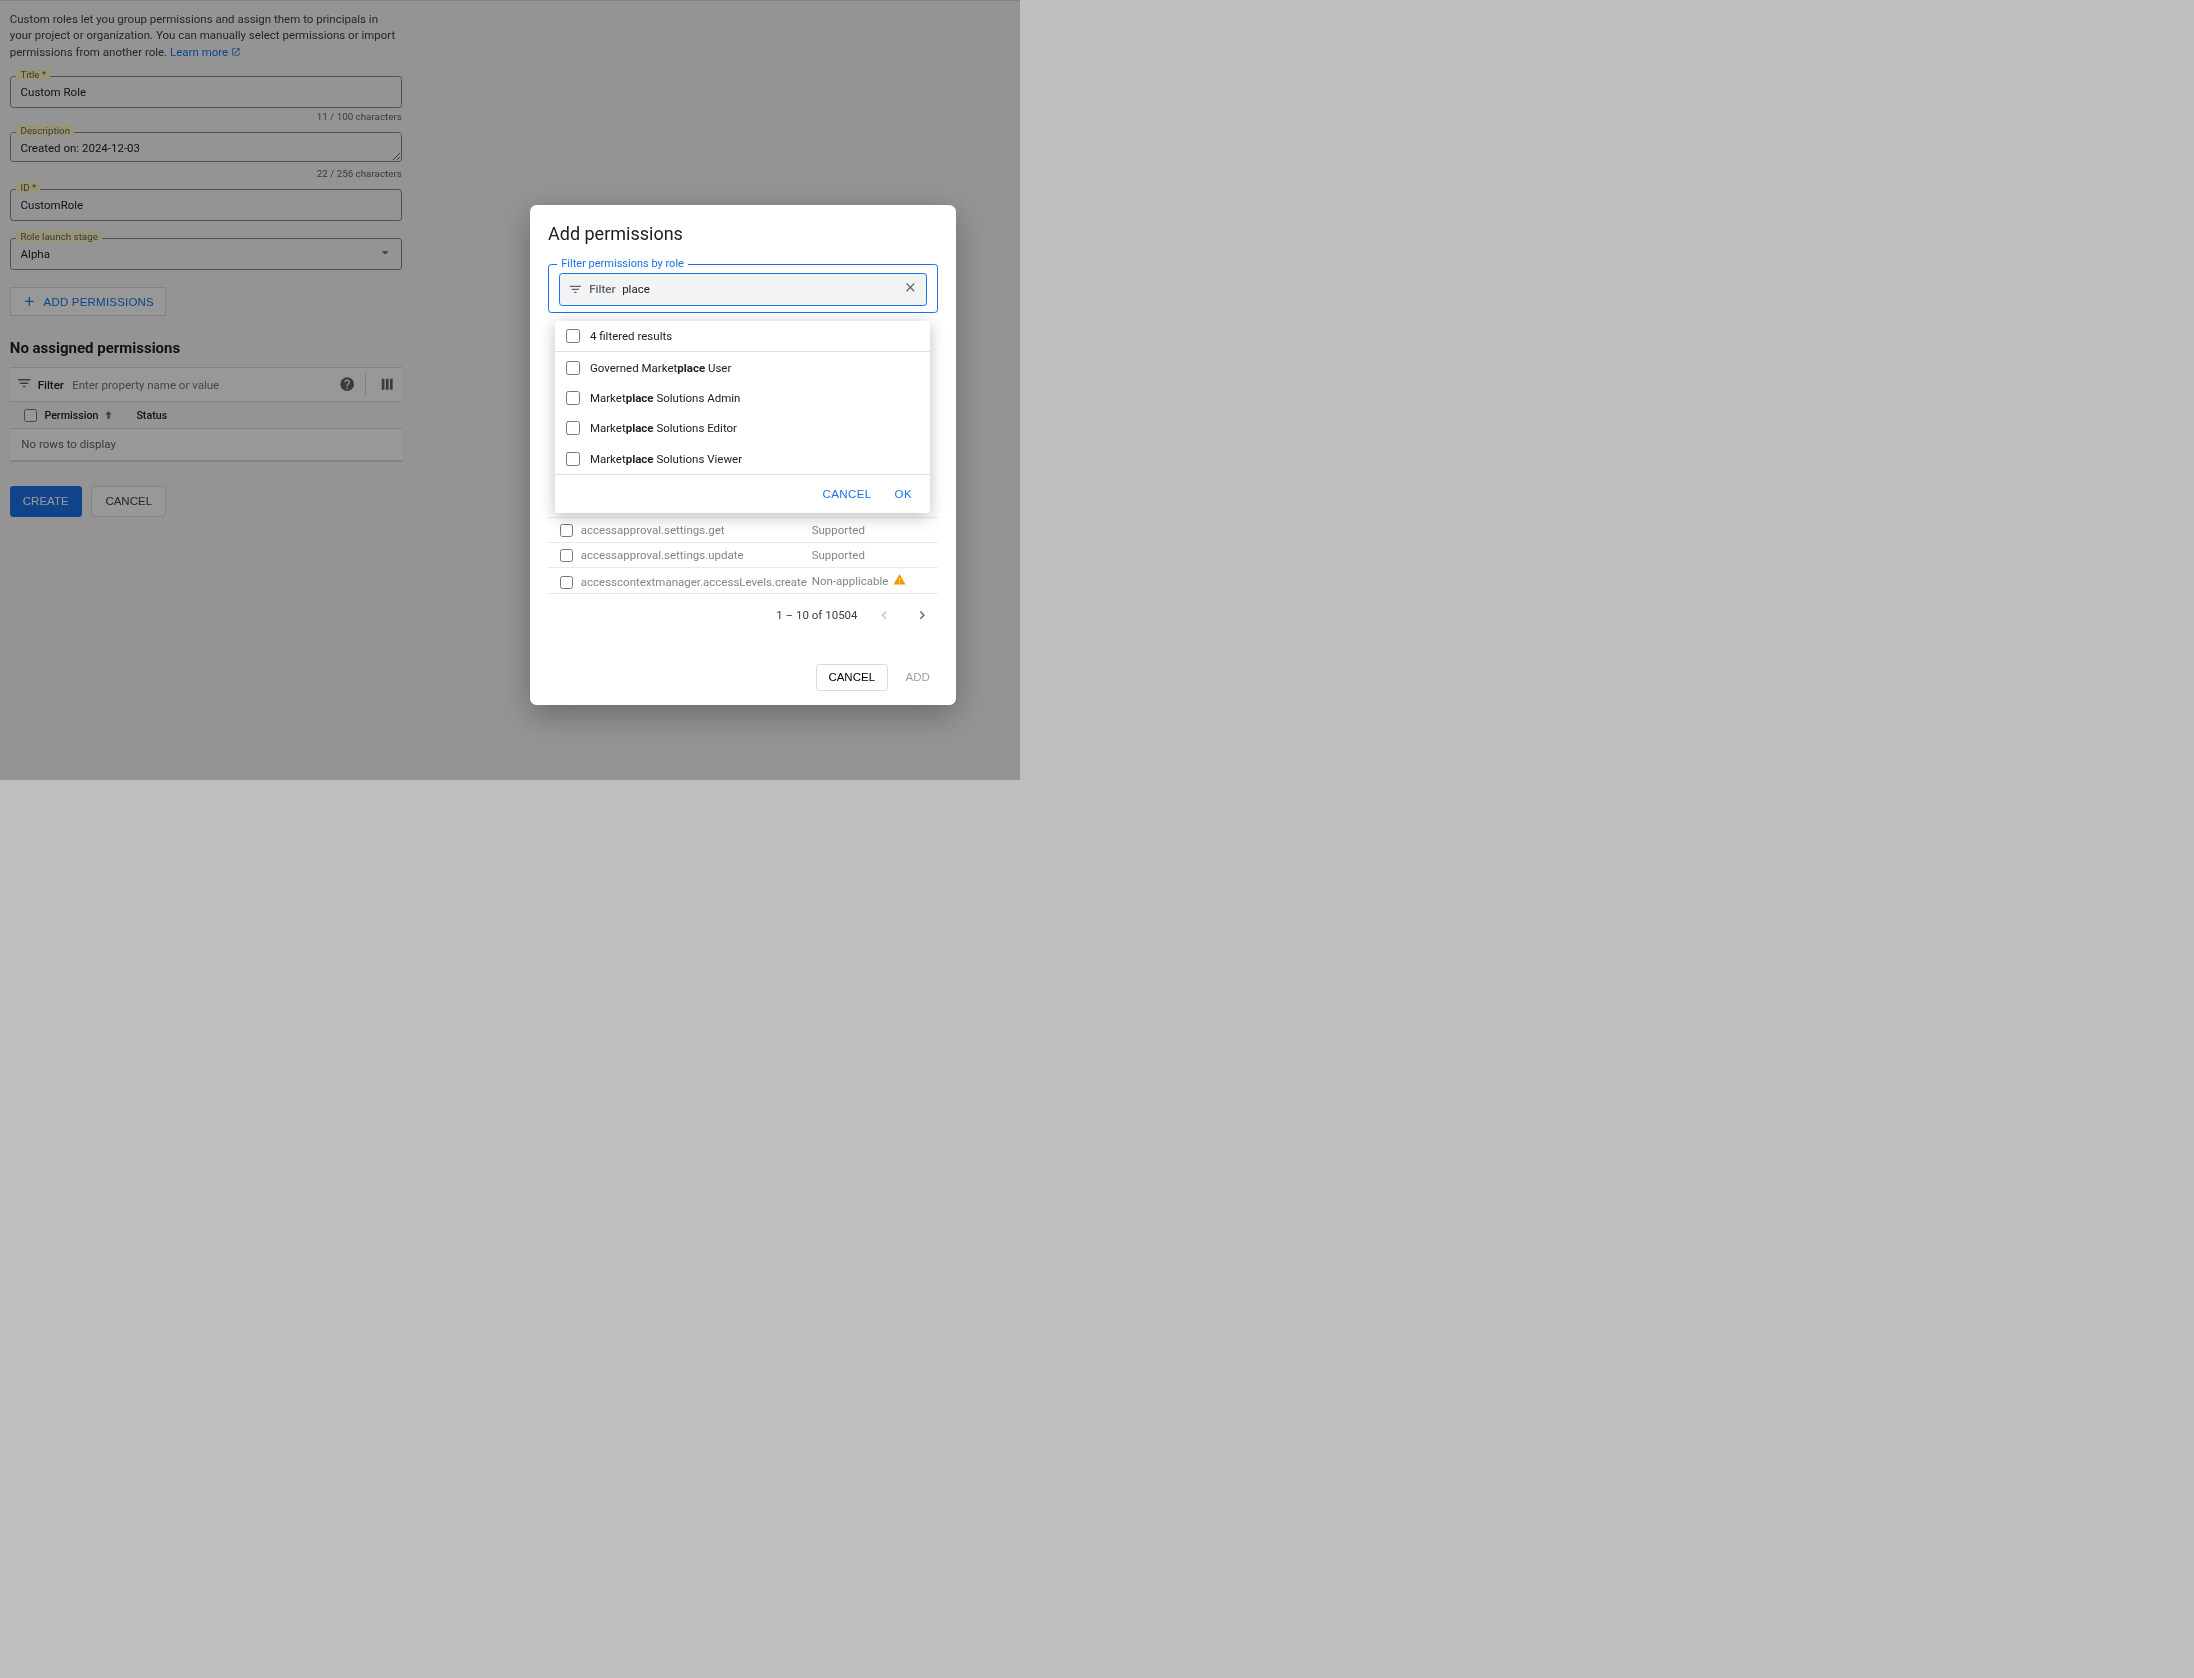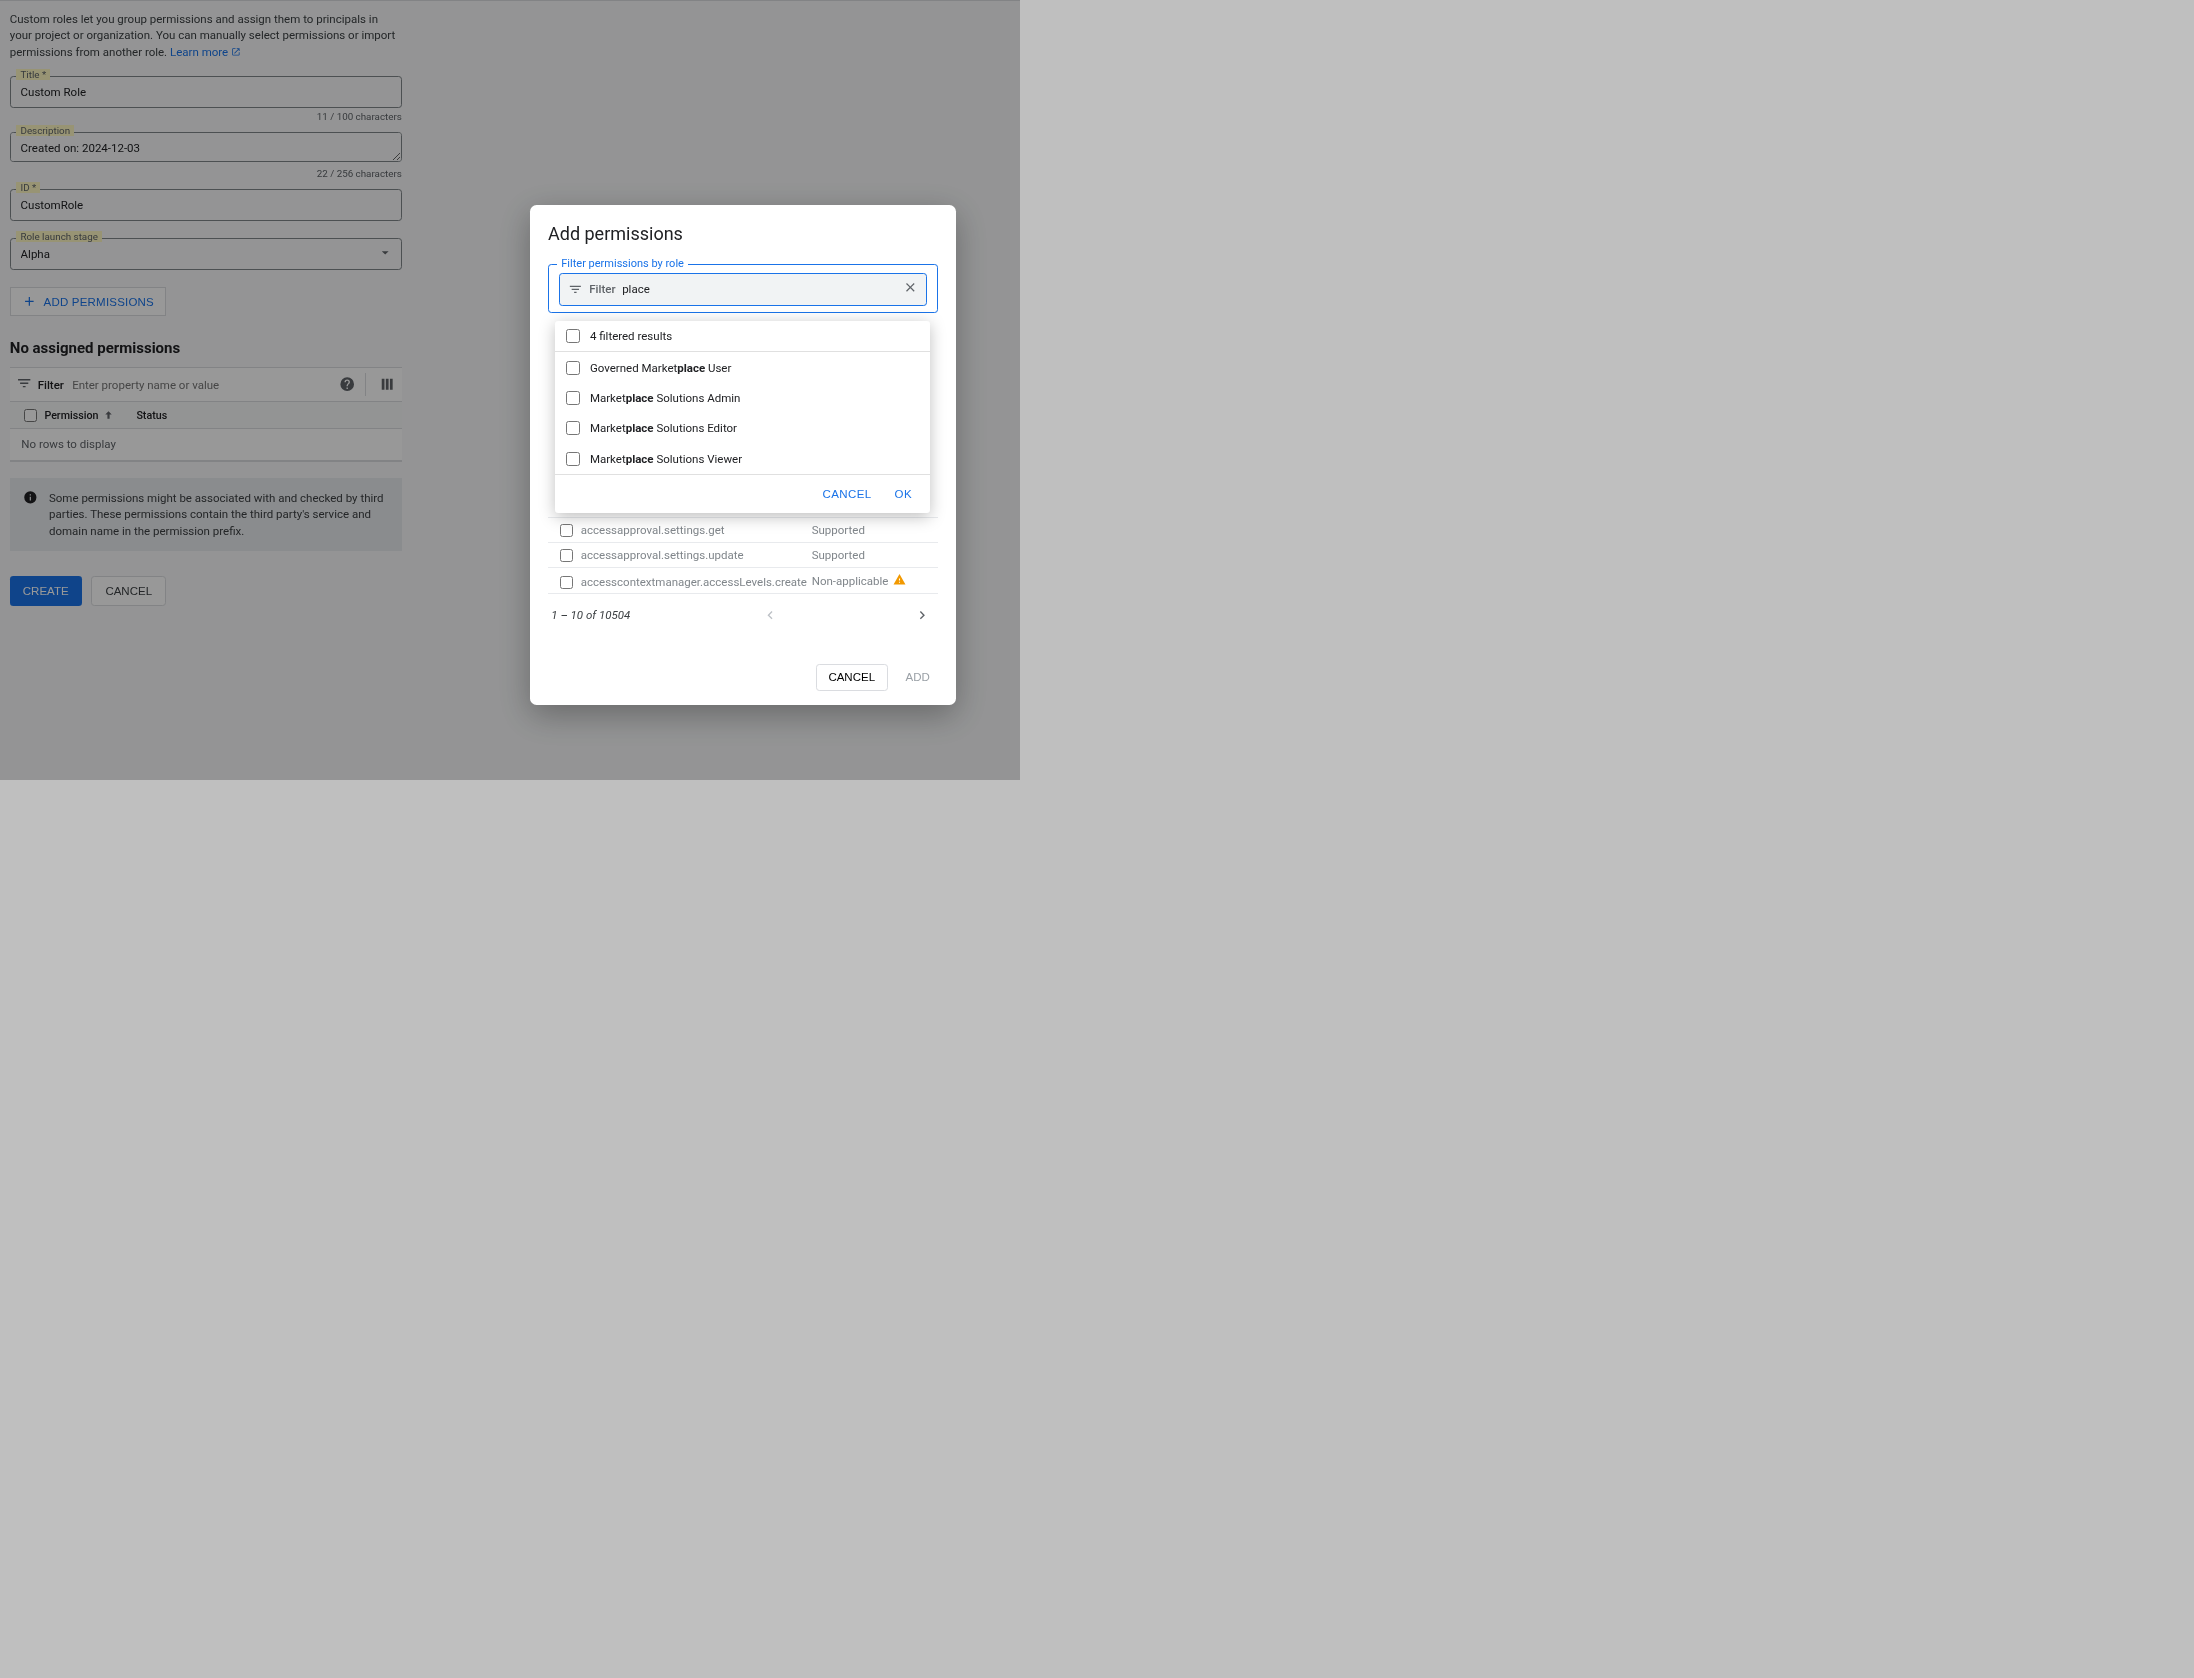--- a/index.html
+++ b/index.html
@@ -256,27 +256,26 @@
   color: #80868b;
 }
 .perm-row .cb { width: 29.5px; display:flex; justify-content:center;}
 .perm-row .cb input { width:13px; height:13px; }
 .perm-row .name { flex: 1; }
 .perm-row .status { width: 123px; color: #80868b; display:flex; align-items:center; gap:4.9px; }
 .perm-row .warn svg { width:13px;height:13px; fill:#f29900;}
 
 .pagination {
   display: flex;
-  justify-content: space-between;
+  justify-content: flex-end;
   align-items: center;
   gap: 14px;
   padding: 8.2px 3.3px 3.3px;
   font-size: 11.5px;
   color: #3c4043;
-  font-style: italic;
 }
 .pagination button {
   width: 24.6px; height: 24.6px; border: none; background: none;
   border-radius: 50%; cursor: pointer;
   display: inline-flex; align-items: center; justify-content: center;
 }
 .pagination button svg { width: 16.4px; height: 16.4px; fill: #5f6368; }
 .pagination button[disabled] svg { fill: #bdc1c6; }
 
 .dialog-actions {
@@ -368,26 +367,20 @@
           <span>Permission</span>
           <svg viewBox="0 0 24 24">
               <path d="M12 4l-6 6h4v8h4v-8h4z"></path>
             </svg>
         </span>
         <span class="col">Status</span>
       </div>
       <div class="pt-empty">No rows to display</div>
     </div>
 
-    <div class="info-banner">
-      <span class="info-icon"><svg viewBox="0 0 24 24">
-            <path d="M12 2a10 10 0 1 0 0 20 10 10 0 0 0 0-20zm1 15h-2v-6h2v6zm0-8h-2V7h2v2z"></path>
-          </svg></span>
-      <p>Some permissions might be associated with and checked by third parties. These permissions contain the third party's service and domain name in the permission prefix.</p>
-    </div>
 
     <div class="action-row">
       <button class="btn-primary">CREATE</button>
       <button class="btn-secondary">CANCEL</button>
     </div>
   </div>
 </div>
 
 <div class="overlay"></div>
 

